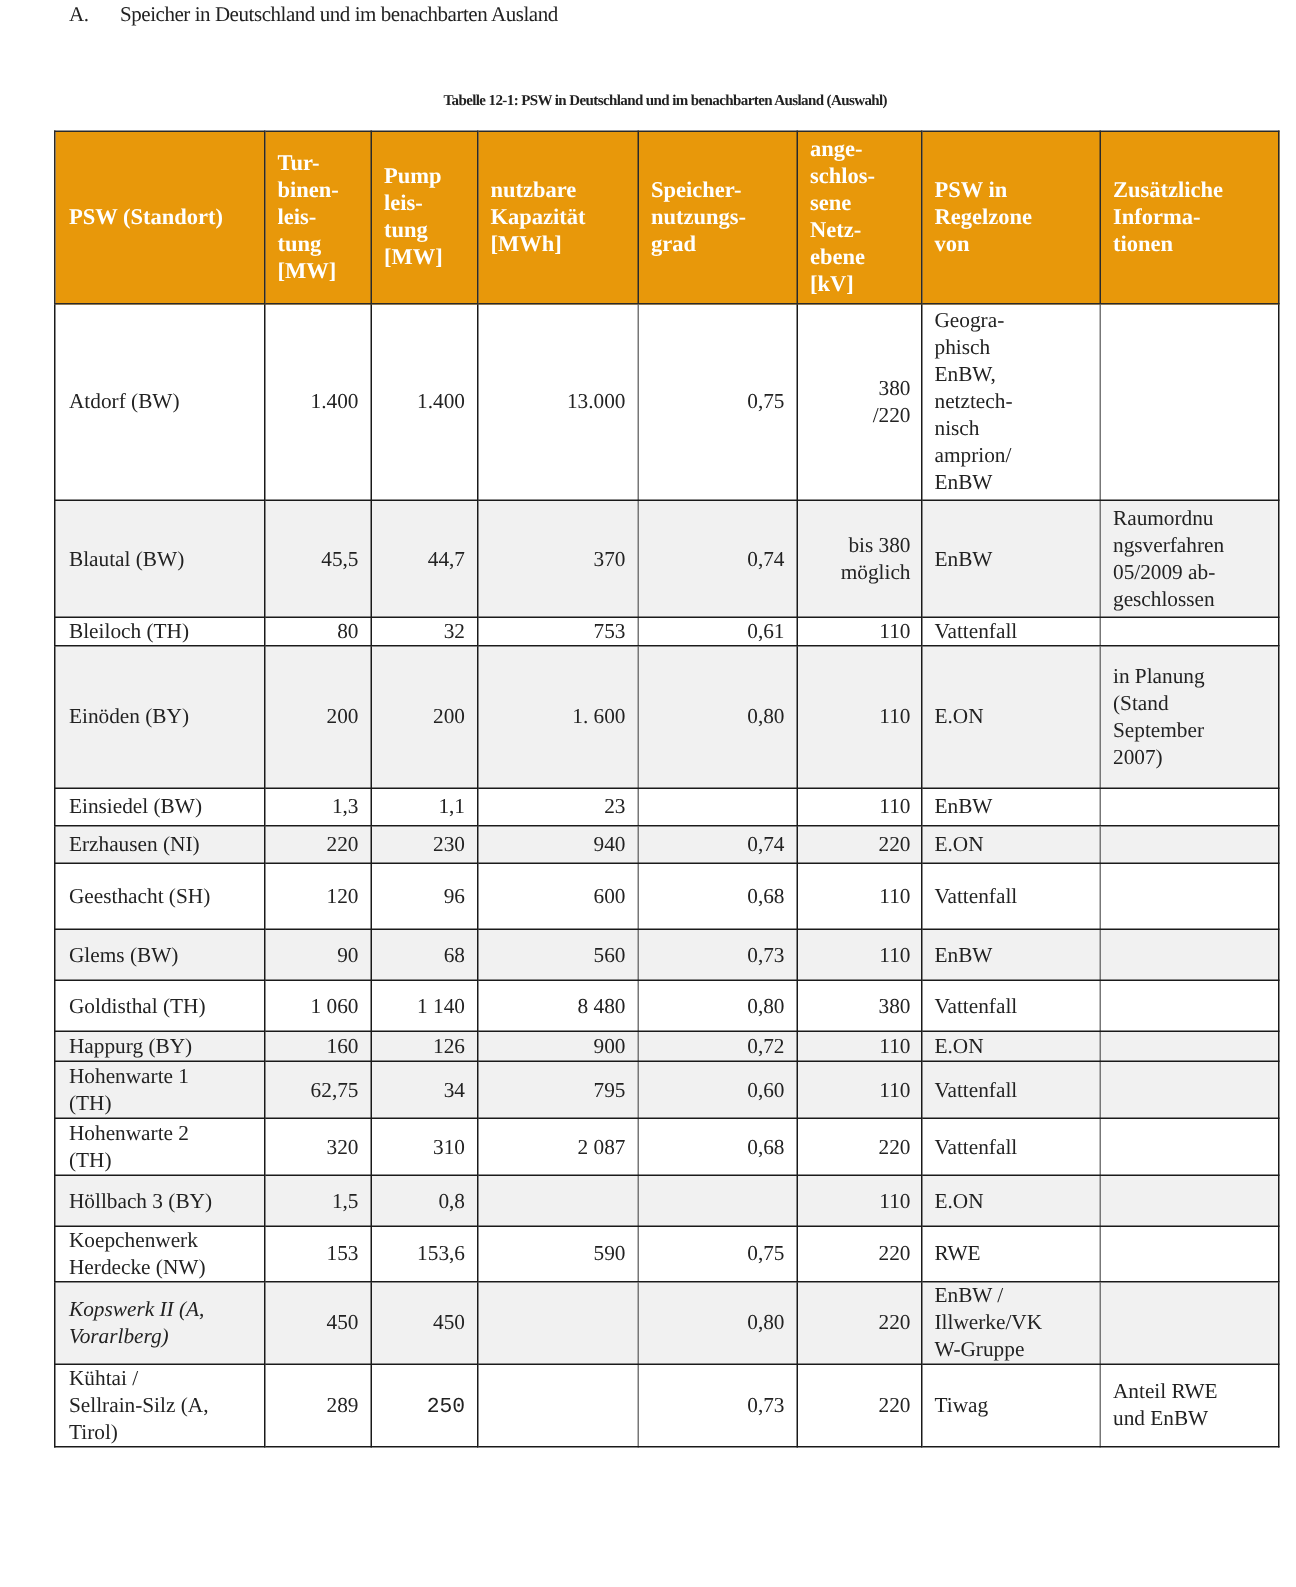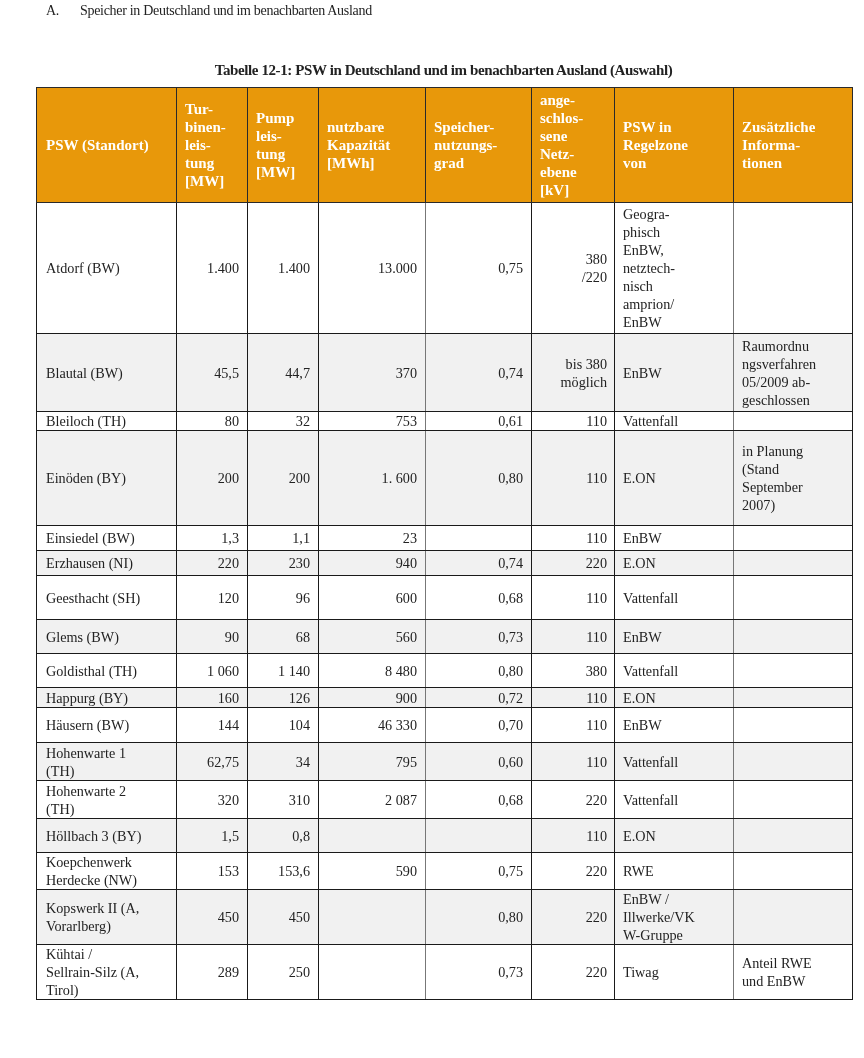--- a/index.html
+++ b/index.html
@@ -9,21 +9,21 @@
     color: #222;
   }
   .section-heading {
     position: absolute; left: 46px; top: 3px;
     font-size: 14px; letter-spacing: -0.3px;
     font-family: "Liberation Serif", "DejaVu Serif", serif;
   }
   .section-heading .num { display: inline-block; width: 34px; }
   .table-caption {
     position: absolute; left: 36px; width: 815px; top: 62px;
-    text-align: center; font-size: 15px; font-weight: bold; letter-spacing: -0.4px;
+    text-align: center; font-size: 10px; font-weight: bold; letter-spacing: -0.4px;
     font-family: "Liberation Serif", "DejaVu Serif", serif;
   }
   table.psw {
     position: absolute; left: 36px; top: 87px;
     width: 816px; border-collapse: collapse; table-layout: fixed;
     font-size: 14.2px; line-height: 18px;
     font-family: "Liberation Serif", "DejaVu Serif", serif;
   }
   table.psw col.c0 { width: 140px; }
   table.psw col.c1 { width: 71px; }
@@ -212,30 +212,20 @@
       <tr class="shade" style="height: 20px;">
         <td class="first c0"><span class="ml" style="white-space: pre-line;">Happurg (BY)</span></td>
         <td class="num c1"><span class="ml" style="white-space: pre-line;">160</span></td>
         <td class="num c2"><span class="ml" style="white-space: pre-line;">126</span></td>
         <td class="num c3"><span class="ml" style="white-space: pre-line;">900</span></td>
         <td class="num c4"><span class="ml" style="white-space: pre-line;">0,72</span></td>
         <td class="num kv c5"><span class="ml" style="white-space: pre-line;">110</span></td>
         <td class="c6"><span class="ml" style="white-space: pre-line;">E.ON</span></td>
         <td class="c7"><span class="ml" style="white-space: pre-line;"></span></td>
       </tr>
-      <tr style="height: 35px;">
-        <td class="first c0"><span class="ml" style="white-space: pre-line;">Häusern (BW)</span></td>
-        <td class="num c1"><span class="ml" style="white-space: pre-line;">144</span></td>
-        <td class="num c2"><span class="ml" style="white-space: pre-line;">104</span></td>
-        <td class="num c3"><span class="ml" style="white-space: pre-line;">46 330</span></td>
-        <td class="num c4"><span class="ml" style="white-space: pre-line;">0,70</span></td>
-        <td class="num kv c5"><span class="ml" style="white-space: pre-line;">110</span></td>
-        <td class="c6"><span class="ml" style="white-space: pre-line;">EnBW</span></td>
-        <td class="c7"><span class="ml" style="white-space: pre-line;"></span></td>
-      </tr>
       <tr class="shade" style="height: 38px;">
         <td class="first c0"><span class="ml" style="white-space: pre-line;">Hohenwarte 1
 (TH)</span></td>
         <td class="num c1"><span class="ml" style="white-space: pre-line;">62,75</span></td>
         <td class="num c2"><span class="ml" style="white-space: pre-line;">34</span></td>
         <td class="num c3"><span class="ml" style="white-space: pre-line;">795</span></td>
         <td class="num c4"><span class="ml" style="white-space: pre-line;">0,60</span></td>
         <td class="num kv c5"><span class="ml" style="white-space: pre-line;">110</span></td>
         <td class="c6"><span class="ml" style="white-space: pre-line;">Vattenfall</span></td>
         <td class="c7"><span class="ml" style="white-space: pre-line;"></span></td>
@@ -266,38 +256,38 @@
 Herdecke (NW)</span></td>
         <td class="num c1"><span class="ml" style="white-space: pre-line;">153</span></td>
         <td class="num c2"><span class="ml" style="white-space: pre-line;">153,6</span></td>
         <td class="num c3"><span class="ml" style="white-space: pre-line;">590</span></td>
         <td class="num c4"><span class="ml" style="white-space: pre-line;">0,75</span></td>
         <td class="num kv c5"><span class="ml" style="white-space: pre-line;">220</span></td>
         <td class="c6"><span class="ml" style="white-space: pre-line;">RWE</span></td>
         <td class="c7"><span class="ml" style="white-space: pre-line;"></span></td>
       </tr>
       <tr class="shade" style="height: 51px;">
-        <td class="first c0"><span class="ml" style="white-space: pre-line;">Kopswerk II (A,
+        <td class="first c0"><span class="ml" style="white-space: pre-line; font-style: italic;">Kopswerk II (A,
 Vorarlberg)</span></td>
         <td class="num c1"><span class="ml" style="white-space: pre-line;">450</span></td>
         <td class="num c2"><span class="ml" style="white-space: pre-line;">450</span></td>
         <td class="num c3"><span class="ml" style="white-space: pre-line;"></span></td>
         <td class="num c4"><span class="ml" style="white-space: pre-line;">0,80</span></td>
         <td class="num kv c5"><span class="ml" style="white-space: pre-line;">220</span></td>
         <td class="c6"><span class="ml" style="white-space: pre-line;">EnBW /
 Illwerke/VK
 W-Gruppe</span></td>
         <td class="c7"><span class="ml" style="white-space: pre-line;"></span></td>
       </tr>
       <tr style="height: 51px;">
         <td class="first c0"><span class="ml" style="white-space: pre-line;">Kühtai /
 Sellrain-Silz (A,
 Tirol)</span></td>
         <td class="num c1"><span class="ml" style="white-space: pre-line;">289</span></td>
-        <td class="num c2"><span class="ml" style="white-space: pre-line;">250</span></td>
+        <td class="num c2"><span class="ml" style="white-space: pre-line; font-family: Liberation Mono, monospace;">250</span></td>
         <td class="num c3"><span class="ml" style="white-space: pre-line;"></span></td>
         <td class="num c4"><span class="ml" style="white-space: pre-line;">0,73</span></td>
         <td class="num kv c5"><span class="ml" style="white-space: pre-line;">220</span></td>
         <td class="c6"><span class="ml" style="white-space: pre-line;">Tiwag</span></td>
         <td class="c7"><span class="ml" style="white-space: pre-line;">Anteil RWE
 und EnBW</span></td>
       </tr>
     </tbody>
 </table>
 

